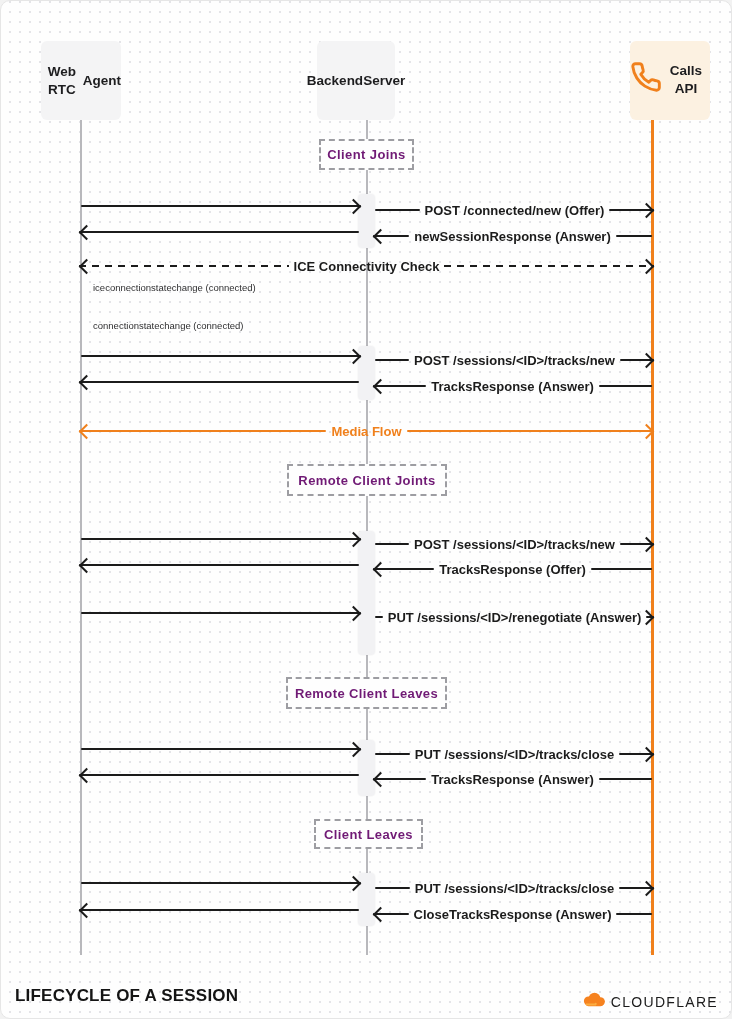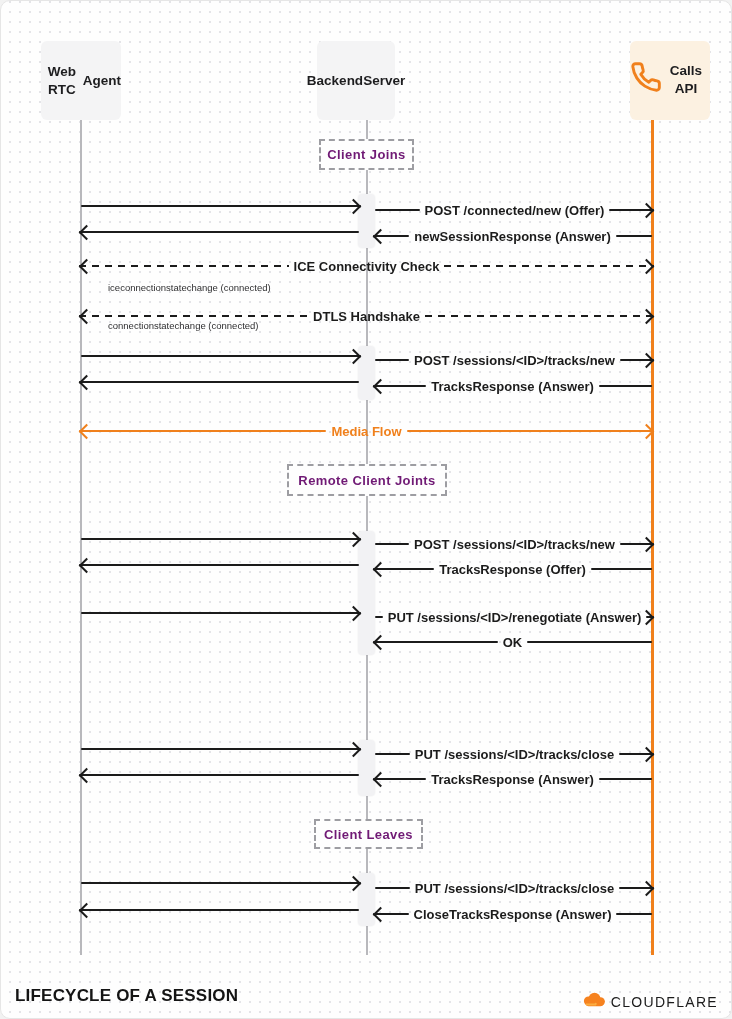--- a/index.html
+++ b/index.html
@@ -27,21 +27,21 @@
   .ln.dash{background:repeating-linear-gradient(to right,#1b1b1b 0 7px,transparent 7px 13px);border-radius:0;}
   .mlabel{flex:0 0 auto;font-weight:bold;font-size:13px;color:#1b1b1b;padding:0 5px;white-space:nowrap;}
   .head{flex:0 0 auto;width:11px;height:11px;box-sizing:border-box;z-index:2;}
   .head.r{border-top:2.6px solid #1b1b1b;border-right:2.6px solid #1b1b1b;transform:rotate(45deg);margin-left:-13px;}
   .head.l{border-bottom:2.6px solid #1b1b1b;border-left:2.6px solid #1b1b1b;transform:rotate(45deg);margin-right:-13px;}
   .msg.orange .ln{background:#f0801c;}
   .msg.orange .mlabel{color:#f0801c;}
   .msg.orange .head.r{border-color:#f0801c;}
   .msg.orange .head.l{border-color:#f0801c;}
   
-  .sub{position:absolute;font-size:9.5px;color:#2e2e30;white-space:nowrap;margin-left:15px;}
+  .sub{position:absolute;font-size:9.5px;color:#2e2e30;white-space:nowrap;}
   
   .section{position:absolute;border:2px dashed #9d9da2;background:#fefefe;color:#701a75;
     display:flex;align-items:center;justify-content:center;font-size:13px;font-weight:600;
     letter-spacing:.4px;white-space:nowrap;box-sizing:border-box;z-index:3;}
   
   .title{position:absolute;left:14px;top:985px;font-size:17px;font-weight:bold;color:#141414;letter-spacing:.2px;}
   .brand{position:absolute;right:13px;top:991px;display:flex;align-items:center;gap:4px;}
   .brand-text{font-size:14px;font-weight:normal;letter-spacing:1.3px;color:#1b1b1b;}
 </style>
 </head>
@@ -75,20 +75,23 @@
   <div class="abar" style="top:530px;height:124px;"></div>
   <div class="abar" style="top:739px;height:56px;"></div>
   <div class="abar" style="top:872px;height:53px;"></div>
 
   <div class="section" style="left:318px;top:138px;width:95px;height:31px;">
     <span>Client Joins</span>
   </div>
   <div class="section" style="left:286px;top:463px;width:160px;height:32px;">
     <span>Remote Client Joints</span>
   </div>
+  <div class="section" style="left:285px;top:676px;width:161px;height:32px;">
+    <span>Remote Client Leaves</span>
+  </div>
   <div class="section" style="left:313px;top:818px;width:109px;height:30px;">
     <span>Client Leaves</span>
   </div>
 
   <div class="msg" style="left:80px;width:278px;top:195px;">
     <div class="ln"></div>
       <div class="head r"></div>
   </div>
   <div class="msg" style="left:374px;width:277px;top:199px;">
     <div class="ln"></div>
@@ -109,27 +112,20 @@
 
   <div class="msg" style="left:80px;width:571px;top:255px;">
     <div class="head l"></div>
       <div class="ln dash"></div>
     <span class="mlabel">ICE Connectivity Check</span>
     <div class="ln dash"></div>
       <div class="head r"></div>
   </div>
   <div class="sub" style="left:92px;top:281px;">iceconnectionstatechange (connected)</div>
 
-  <div class="msg" style="left:80px;width:571px;top:305px;">
-    <div class="head l"></div>
-      <div class="ln dash"></div>
-    <span class="mlabel">DTLS Handshake</span>
-    <div class="ln dash"></div>
-      <div class="head r"></div>
-  </div>
   <div class="sub" style="left:92px;top:319px;">connectionstatechange (connected)</div>
 
   <div class="msg" style="left:80px;width:278px;top:345px;">
     <div class="ln"></div>
       <div class="head r"></div>
   </div>
   <div class="msg" style="left:374px;width:277px;top:349px;">
     <div class="ln"></div>
     <span class="mlabel">POST /sessions/&lt;ID&gt;/tracks/new</span>
     <div class="ln"></div>
@@ -177,26 +173,20 @@
 
   <div class="msg" style="left:80px;width:278px;top:602px;">
     <div class="ln"></div>
       <div class="head r"></div>
   </div>
   <div class="msg" style="left:374px;width:277px;top:606px;">
     <div class="ln"></div>
     <span class="mlabel">PUT /sessions/&lt;ID&gt;/renegotiate (Answer)</span>
     <div class="ln"></div>
       <div class="head r"></div>
-  </div>
-  <div class="msg" style="left:374px;width:277px;top:631px;">
-    <div class="head l"></div>
-      <div class="ln"></div>
-    <span class="mlabel">OK</span>
-    <div class="ln"></div>
   </div>
 
   <div class="msg" style="left:80px;width:278px;top:738px;">
     <div class="ln"></div>
       <div class="head r"></div>
   </div>
   <div class="msg" style="left:374px;width:277px;top:743px;">
     <div class="ln"></div>
     <span class="mlabel">PUT /sessions/&lt;ID&gt;/tracks/close</span>
     <div class="ln"></div>

